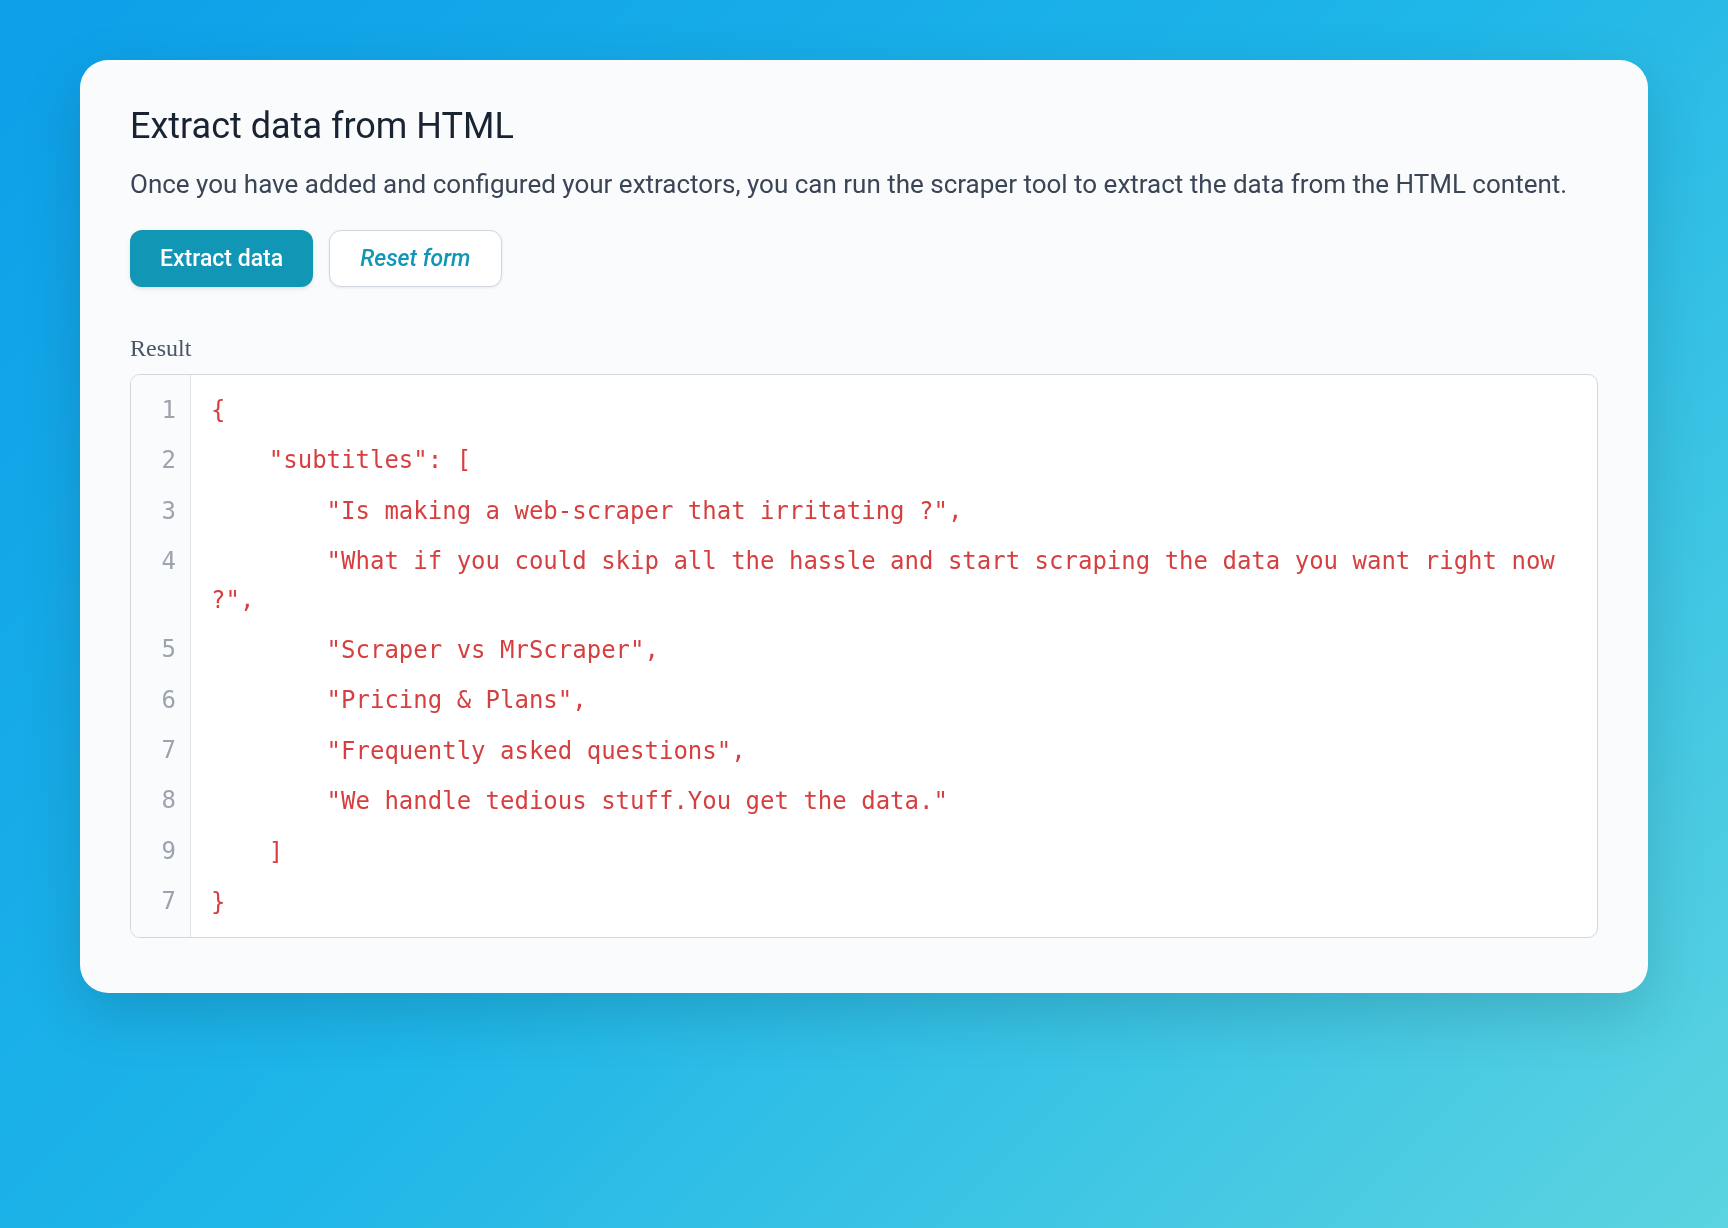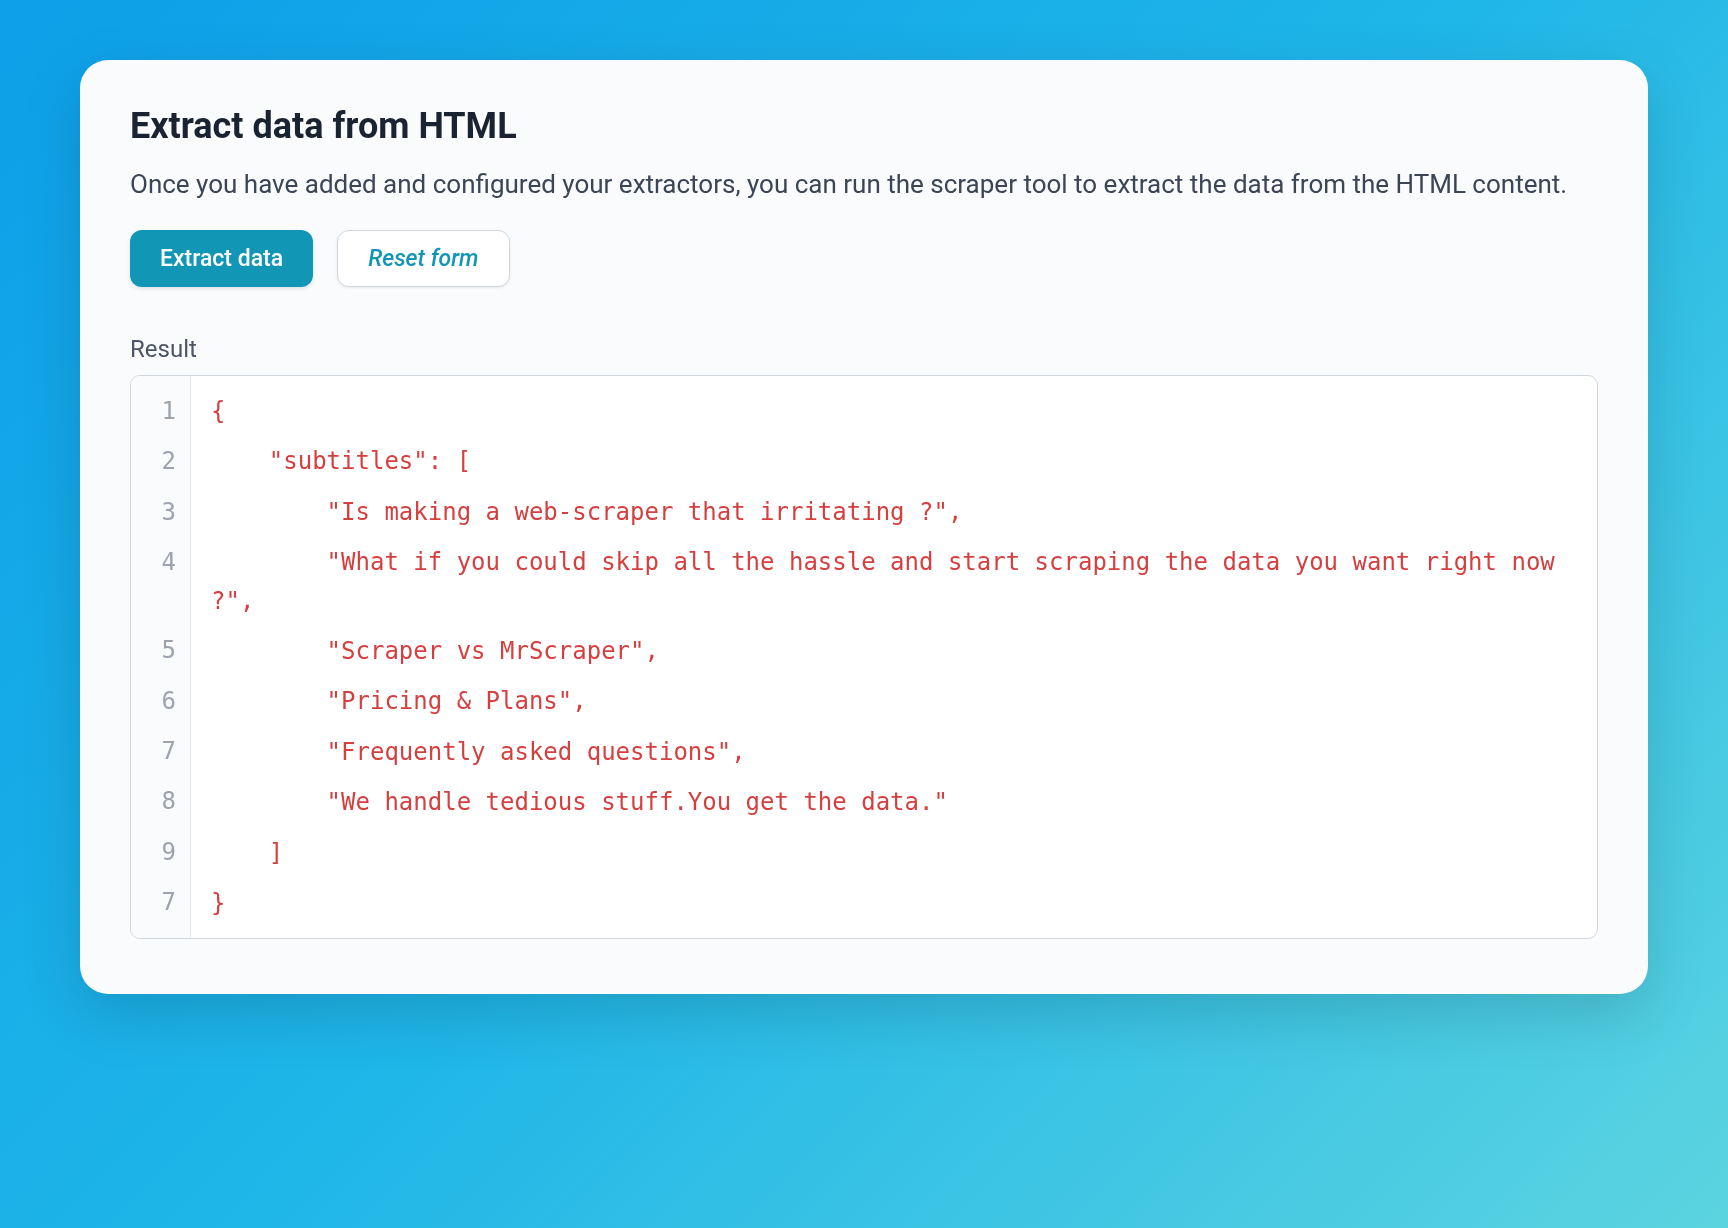--- a/index.html
+++ b/index.html
@@ -20,35 +20,35 @@
     .card {
       background: #fafbfc;
       border-radius: 28px;
       padding: 45px 50px 55px 50px;
       box-shadow: 0 20px 60px rgba(0, 0, 0, 0.15);
       max-width: 1570px;
     }
     
     .title {
       font-size: 36px;
-      font-weight: 700;
+      font-weight: 400;
       color: #1a2332;
       margin-bottom: 18px;
     }
     
     .description {
       font-size: 26px;
       color: #3a4556;
       line-height: 1.5;
       margin-bottom: 26px;
     }
     
     .button-row {
       display: flex;
-      gap: 24px;
+      gap: 16px;
       margin-bottom: 48px;
     }
     
     .btn {
       font-size: 23px;
       padding: 14px 30px;
       border-radius: 12px;
       cursor: pointer;
       font-weight: 500;
       border: none;
@@ -67,20 +67,21 @@
       border: 1px solid #d0d7de;
       box-shadow: 0 1px 3px rgba(0, 0, 0, 0.08);
       font-style: italic;
     }
     
     .result-label {
       font-size: 24px;
       color: #4a5568;
       margin-bottom: 12px;
       font-weight: 400;
+      font-family: Liberation Serif, serif;
     }
     
     .code-editor {
       background: #ffffff;
       border: 1px solid #d0d7de;
       border-radius: 10px;
       overflow: hidden;
       display: flex;
     }
     

